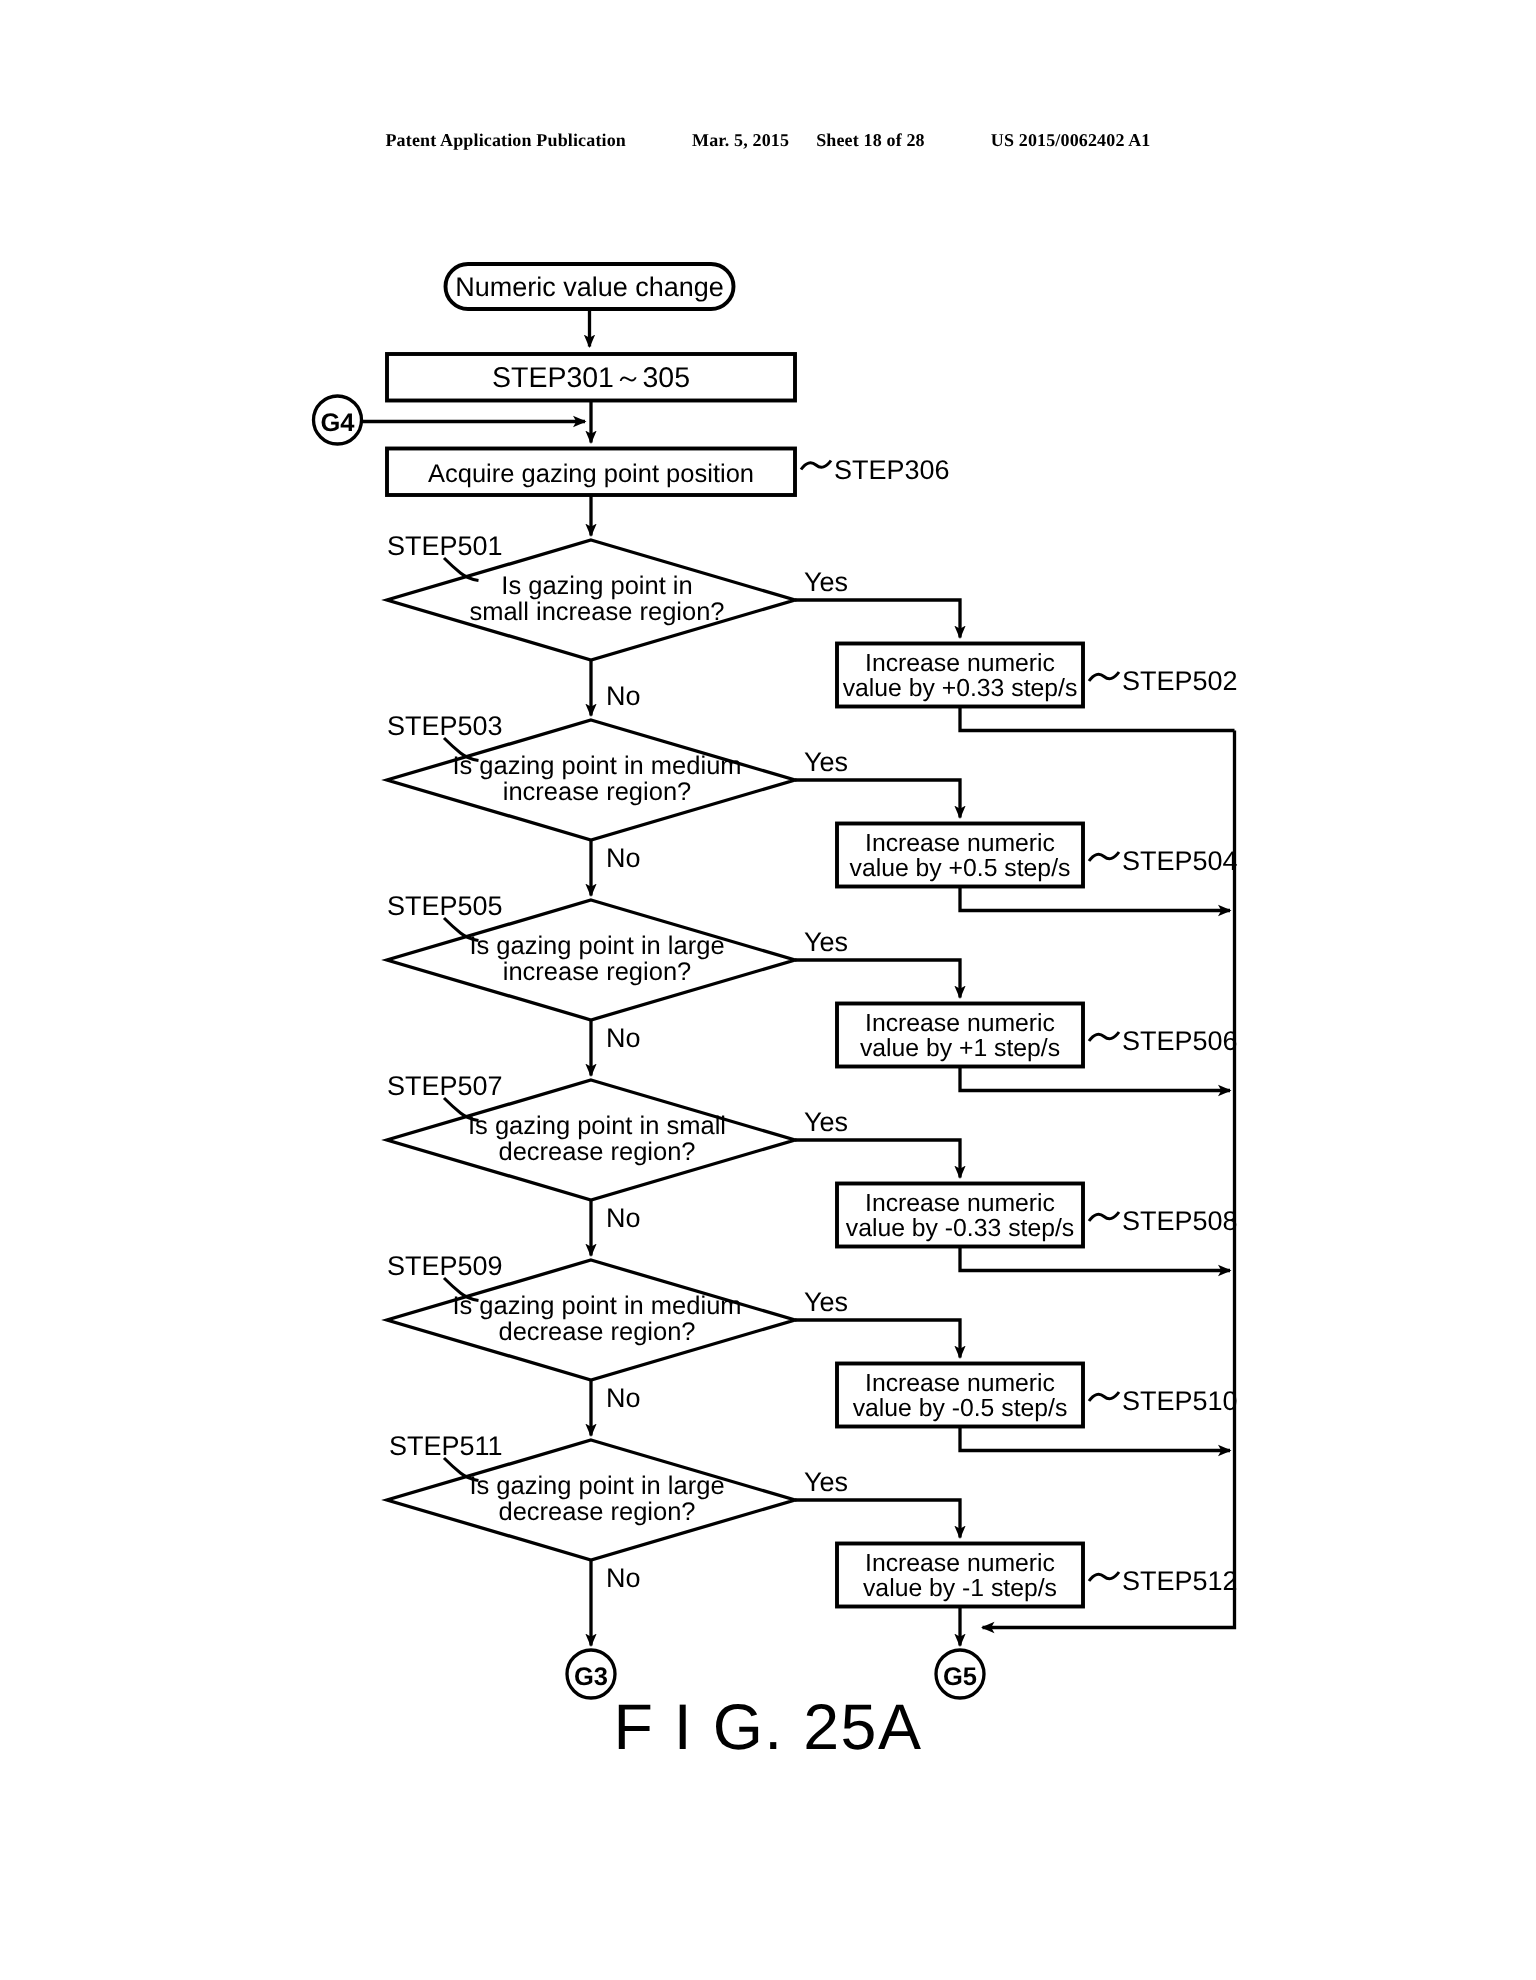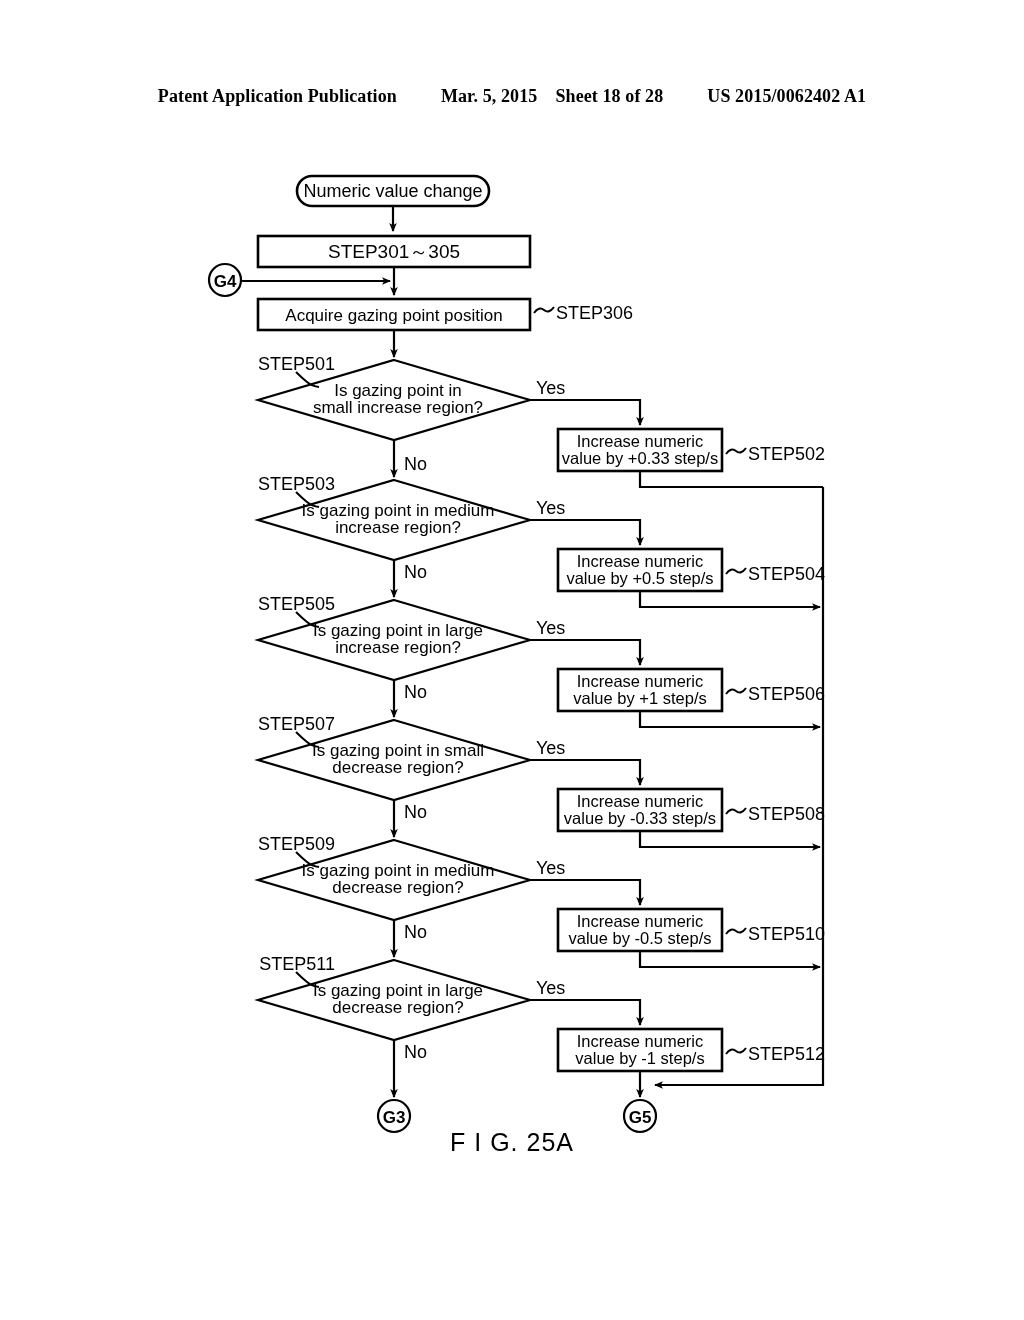--- a/index.html
+++ b/index.html
@@ -25,21 +25,21 @@
 
   
   .pat-header {
     position: absolute;
     top: 86px;
     left: 0;
     width: 1024px;
     text-align: center;
     font-family: "Liberation Serif", serif;
     font-weight: bold;
-    font-size: 18px;
+    font-size: 12px;
     letter-spacing: 0.1px;
     white-space: nowrap;
   }
   .pat-header span { display: inline-block; vertical-align: baseline; }
   .hdr-gap1 { width: 44px; }
   .hdr-gap2 { width: 18px; }
   .hdr-gap3 { width: 44px; }
 
   
   #flow {
@@ -82,21 +82,21 @@
   }
 
   
   .fig-caption {
     position: absolute;
     left: 0;
     top: 1128px;
     width: 1024px;
     text-align: center;
     font-family: "Liberation Sans", sans-serif;
-    font-size: 25px;
+    font-size: 43px;
     letter-spacing: 1px;
   }
 </style>
 </head>
 <body>
 
 <div id="page">
 
   <div class="pat-header">
     <span>Patent Application Publication</span><span class="hdr-gap1"></span><span>Mar. 5, 2015</span><span class="hdr-gap2"></span><span>Sheet 18 of 28</span><span class="hdr-gap3"></span><span>US 2015/0062402 A1</span>

